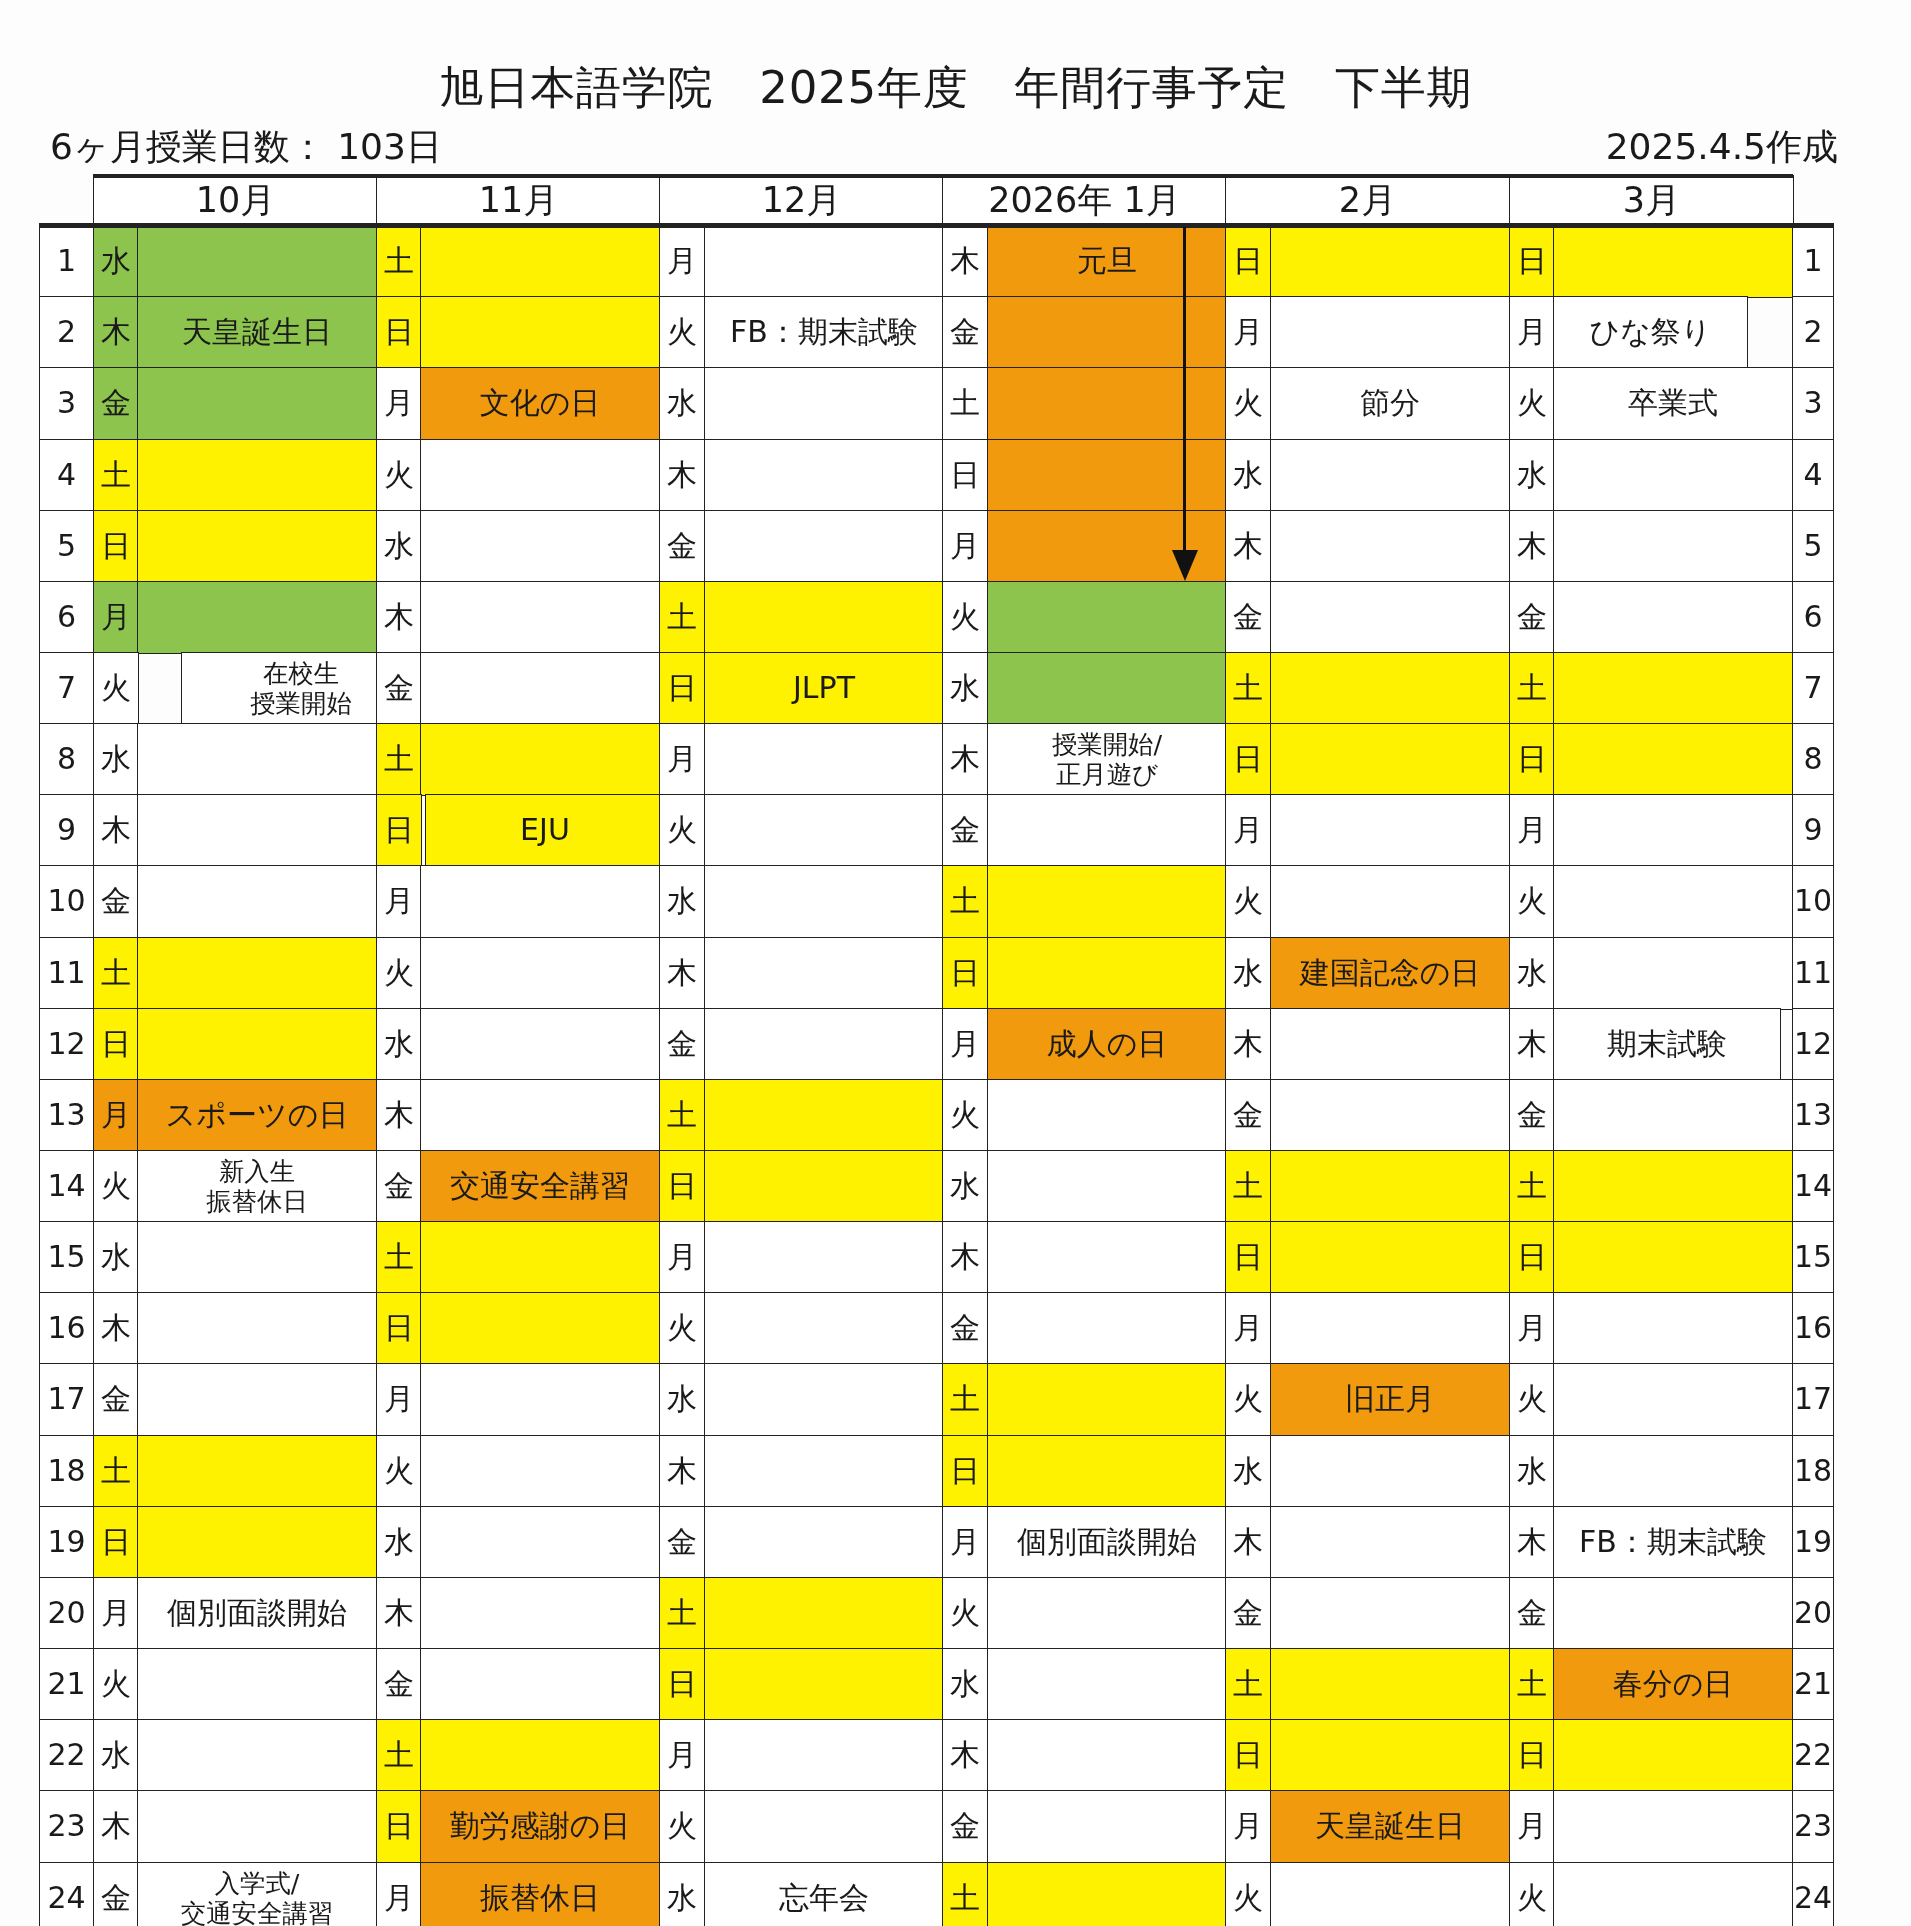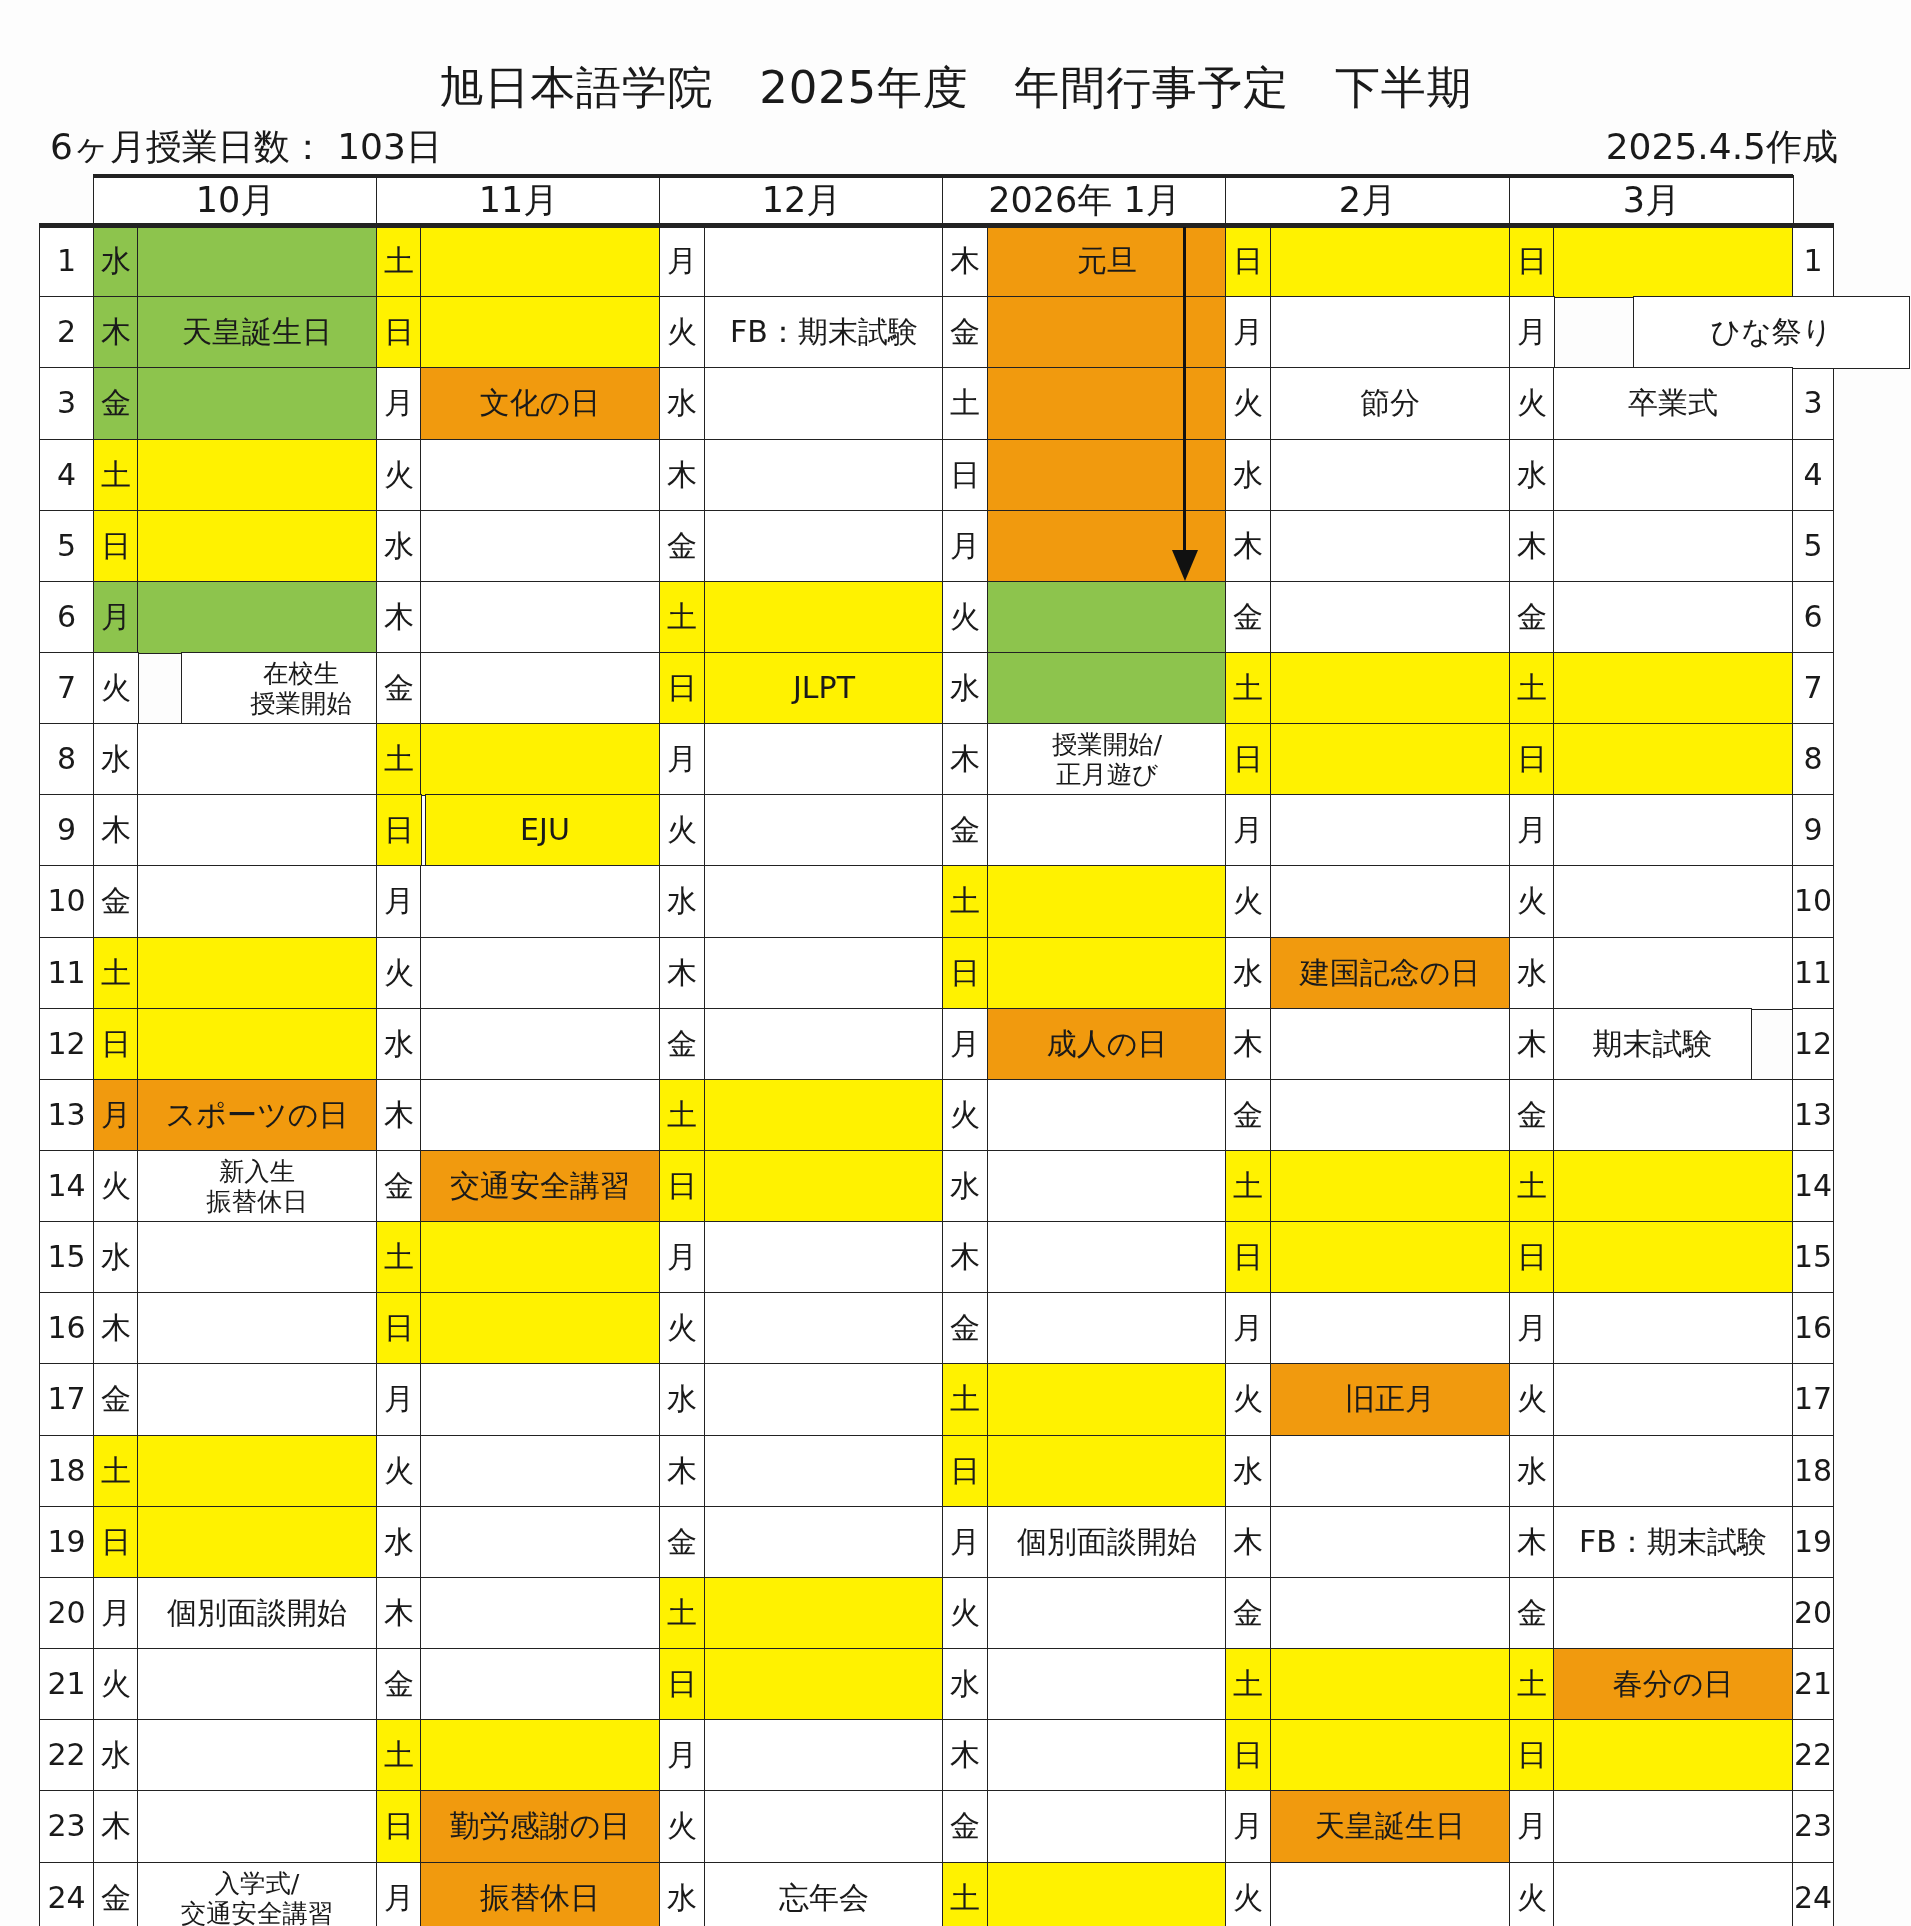--- a/index.html
+++ b/index.html
@@ -323,41 +323,41 @@
     <div class="cell ev c-yellow" style="left: 1231px; top: 1473px; width: 240px; height: 73px; white-space: pre-line;"></div>
     <div class="cell dow c-yellow" style="left: 1186px; top: 1544px; width: 46px; height: 73px;">日</div>
     <div class="cell ev c-yellow" style="left: 1231px; top: 1544px; width: 240px; height: 73px; white-space: pre-line;"></div>
     <div class="cell dow" style="left: 1186px; top: 1615px; width: 46px; height: 73px;">月</div>
     <div class="cell ev c-orange" style="left: 1231px; top: 1615px; width: 240px; height: 73px; white-space: pre-line;">天皇誕生日</div>
     <div class="cell dow" style="left: 1186px; top: 1687px; width: 46px; height: 73px;">火</div>
     <div class="cell ev" style="left: 1231px; top: 1687px; width: 240px; height: 73px; white-space: pre-line;"></div>
     <div class="cell dow c-yellow" style="left: 1470px; top: 50px; width: 46px; height: 73px;">日</div>
     <div class="cell ev c-yellow" style="left: 1514px; top: 50px; width: 240px; height: 73px; white-space: pre-line;"></div>
     <div class="cell dow" style="left: 1470px; top: 121px; width: 46px; height: 73px;">月</div>
-    <div class="cell ev" style="left: 1594px; top: 121px; width: 277px; height: 73px; white-space: pre-line;">ひな祭り</div>
+    <div class="cell ev" style="left: 1514px; top: 121px; width: 195px; height: 73px; white-space: pre-line;">ひな祭り</div>
     <div class="cell dow" style="left: 1470px; top: 192px; width: 46px; height: 73px;">火</div>
     <div class="cell ev" style="left: 1514px; top: 192px; width: 240px; height: 73px; white-space: pre-line;">卒業式</div>
     <div class="cell dow" style="left: 1470px; top: 264px; width: 46px; height: 73px;">水</div>
     <div class="cell ev" style="left: 1514px; top: 264px; width: 240px; height: 73px; white-space: pre-line;"></div>
     <div class="cell dow" style="left: 1470px; top: 335px; width: 46px; height: 73px;">木</div>
     <div class="cell ev" style="left: 1514px; top: 335px; width: 240px; height: 73px; white-space: pre-line;"></div>
     <div class="cell dow" style="left: 1470px; top: 406px; width: 46px; height: 73px;">金</div>
     <div class="cell ev" style="left: 1514px; top: 406px; width: 240px; height: 73px; white-space: pre-line;"></div>
     <div class="cell dow c-yellow" style="left: 1470px; top: 477px; width: 46px; height: 73px;">土</div>
     <div class="cell ev c-yellow" style="left: 1514px; top: 477px; width: 240px; height: 73px; white-space: pre-line;"></div>
     <div class="cell dow c-yellow" style="left: 1470px; top: 548px; width: 46px; height: 73px;">日</div>
     <div class="cell ev c-yellow" style="left: 1514px; top: 548px; width: 240px; height: 73px; white-space: pre-line;"></div>
     <div class="cell dow" style="left: 1470px; top: 619px; width: 46px; height: 73px;">月</div>
     <div class="cell ev" style="left: 1514px; top: 619px; width: 240px; height: 73px; white-space: pre-line;"></div>
     <div class="cell dow" style="left: 1470px; top: 690px; width: 46px; height: 73px;">火</div>
     <div class="cell ev" style="left: 1514px; top: 690px; width: 240px; height: 73px; white-space: pre-line;"></div>
     <div class="cell dow" style="left: 1470px; top: 762px; width: 46px; height: 73px;">水</div>
     <div class="cell ev" style="left: 1514px; top: 762px; width: 240px; height: 73px; white-space: pre-line;"></div>
     <div class="cell dow" style="left: 1470px; top: 833px; width: 46px; height: 73px;">木</div>
-    <div class="cell ev" style="left: 1514px; top: 833px; width: 199px; height: 73px; white-space: pre-line;">期末試験</div>
+    <div class="cell ev" style="left: 1514px; top: 833px; width: 228px; height: 73px; white-space: pre-line;">期末試験</div>
     <div class="cell dow" style="left: 1470px; top: 904px; width: 46px; height: 73px;">金</div>
     <div class="cell ev" style="left: 1514px; top: 904px; width: 240px; height: 73px; white-space: pre-line;"></div>
     <div class="cell dow c-yellow" style="left: 1470px; top: 975px; width: 46px; height: 73px;">土</div>
     <div class="cell ev c-yellow" style="left: 1514px; top: 975px; width: 240px; height: 73px; white-space: pre-line;"></div>
     <div class="cell dow c-yellow" style="left: 1470px; top: 1046px; width: 46px; height: 73px;">日</div>
     <div class="cell ev c-yellow" style="left: 1514px; top: 1046px; width: 240px; height: 73px; white-space: pre-line;"></div>
     <div class="cell dow" style="left: 1470px; top: 1117px; width: 46px; height: 73px;">月</div>
     <div class="cell ev" style="left: 1514px; top: 1117px; width: 240px; height: 73px; white-space: pre-line;"></div>
     <div class="cell dow" style="left: 1470px; top: 1188px; width: 46px; height: 73px;">火</div>
     <div class="cell ev" style="left: 1514px; top: 1188px; width: 240px; height: 73px; white-space: pre-line;"></div>

